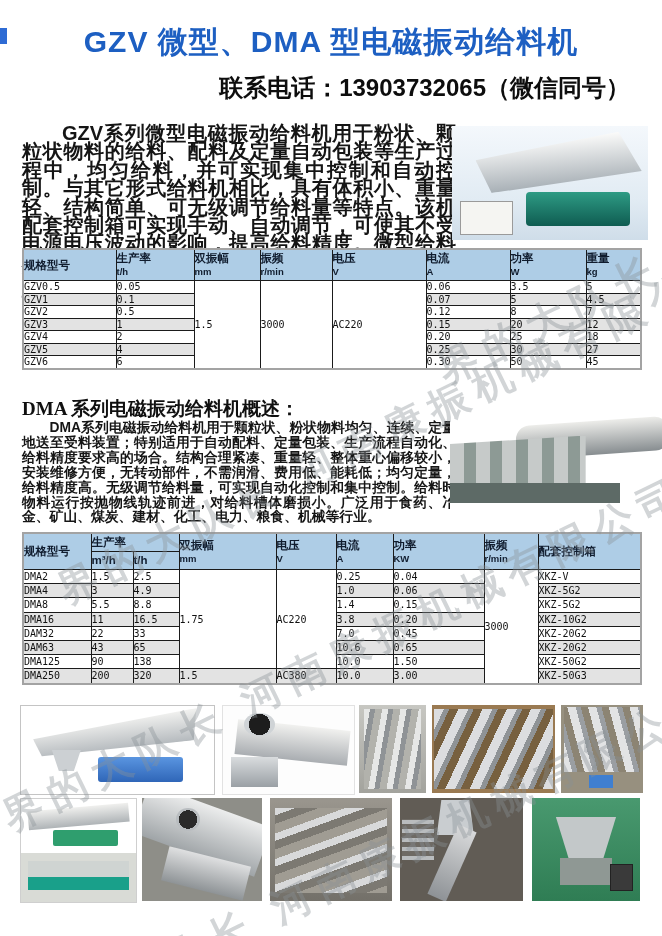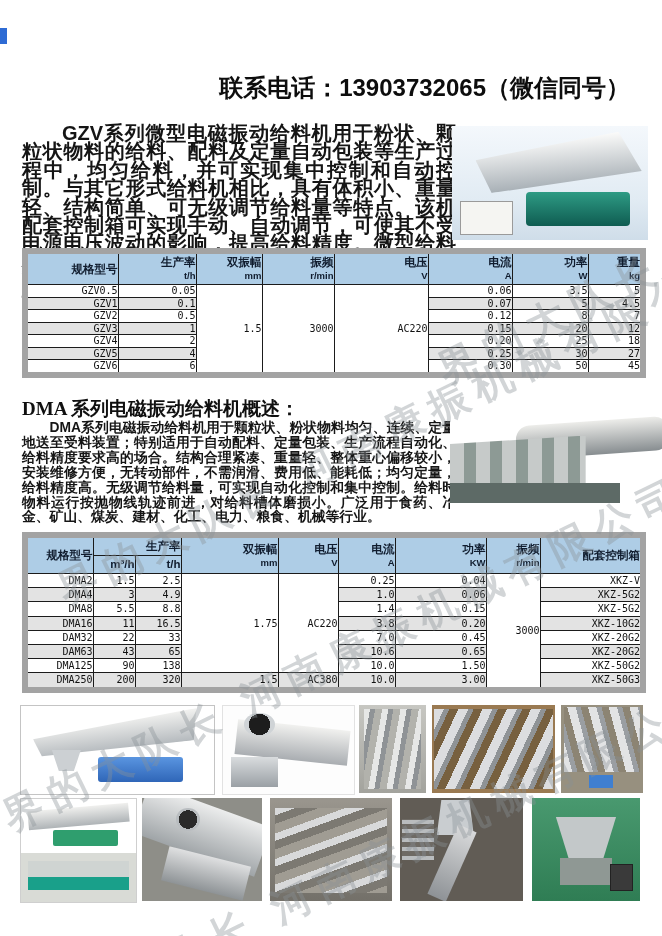--- a/index.html
+++ b/index.html
@@ -16,21 +16,21 @@
   .sec-h{position:absolute;left:22px;font-family:"Liberation Serif",serif;
          font-weight:bold;font-size:19px;color:#101010;}
   #gzv-h{top:99px;} #dma-h{top:396px;}
   .body-p{position:absolute;left:22px;width:434px;margin:0;text-align:justify;
           font-weight:600;color:#151515;text-indent:2em;}
   #gzv-p{top:124px;font-size:20px;line-height:18.4px;}
   #dma-p{top:421px;font-size:13.8px;line-height:14.9px;}
 
   
   .spec{position:absolute;left:22px;width:618px;border-collapse:collapse;table-layout:fixed;
-        text-align:right;border:6px solid #a3a3a3;}
+        text-align:left;border:2px solid #a3a3a3;}
   #gzv-table{top:248px;} #dma-table{top:532px;}
   .spec th{background:#aecde6;border:1px solid #1b1b1b;font-size:11.5px;font-weight:bold;
            padding:2px 0;line-height:13px;color:#101c2e;}
   .spec .hu{font-size:9.5px;font-weight:bold;}
   .spec td{border:1px solid #1b1b1b;background:#fff;padding:0;
            font-family:"DejaVu Sans Mono",monospace;font-size:10px;}
   #gzv-table td{height:11.5px;line-height:11.5px;}
   #dma-table td{height:13.2px;line-height:13.2px;}
   .spec tr.alt td{background:#e3e3e3;}
   .spec td.mg{background:#fff !important;}
@@ -117,20 +117,21 @@
     clip-path:polygon(0 0,100% 0,78% 100%,22% 100%);}
   #ph-j .s2{left:26%;top:58%;width:48%;height:26%;background:#8f9894;}
   #ph-j .s3{left:72%;top:64%;width:20%;height:24%;background:#3a3a3a;border:1px solid #222;}
 </style>
 </head>
 <body>
 
 <div id="page">
 
   <div id="edge"></div>
+  <div class="title">GZV 微型、DMA 型电磁振动给料机</div>
   <div class="contact">联系电话：13903732065（微信同号）</div>
 
   <p class="body-p" id="gzv-p">GZV系列微型电磁振动给料机用于粉状、颗粒状物料的给料、配料及定量自动包装等生产过程中，均匀给料，并可实现集中控制和自动控制。与其它形式给料机相比，具有体积小、重量轻、结构简单、可无级调节给料量等特点。该机配套控制箱可实现手动、自动调节，可使其不受电源电压波动的影响，提高给料精度。微型给料机为座式结构，工作时只需放置在工作台上即可。另可在给料槽内增加1~2层筛网，成为小型振动筛分设备。</p>
 
   <div id="gzv-photo" class="art">
     <div class="s1"></div>
     <div class="s2"></div>
     <div class="s3"></div>
   </div>
 

